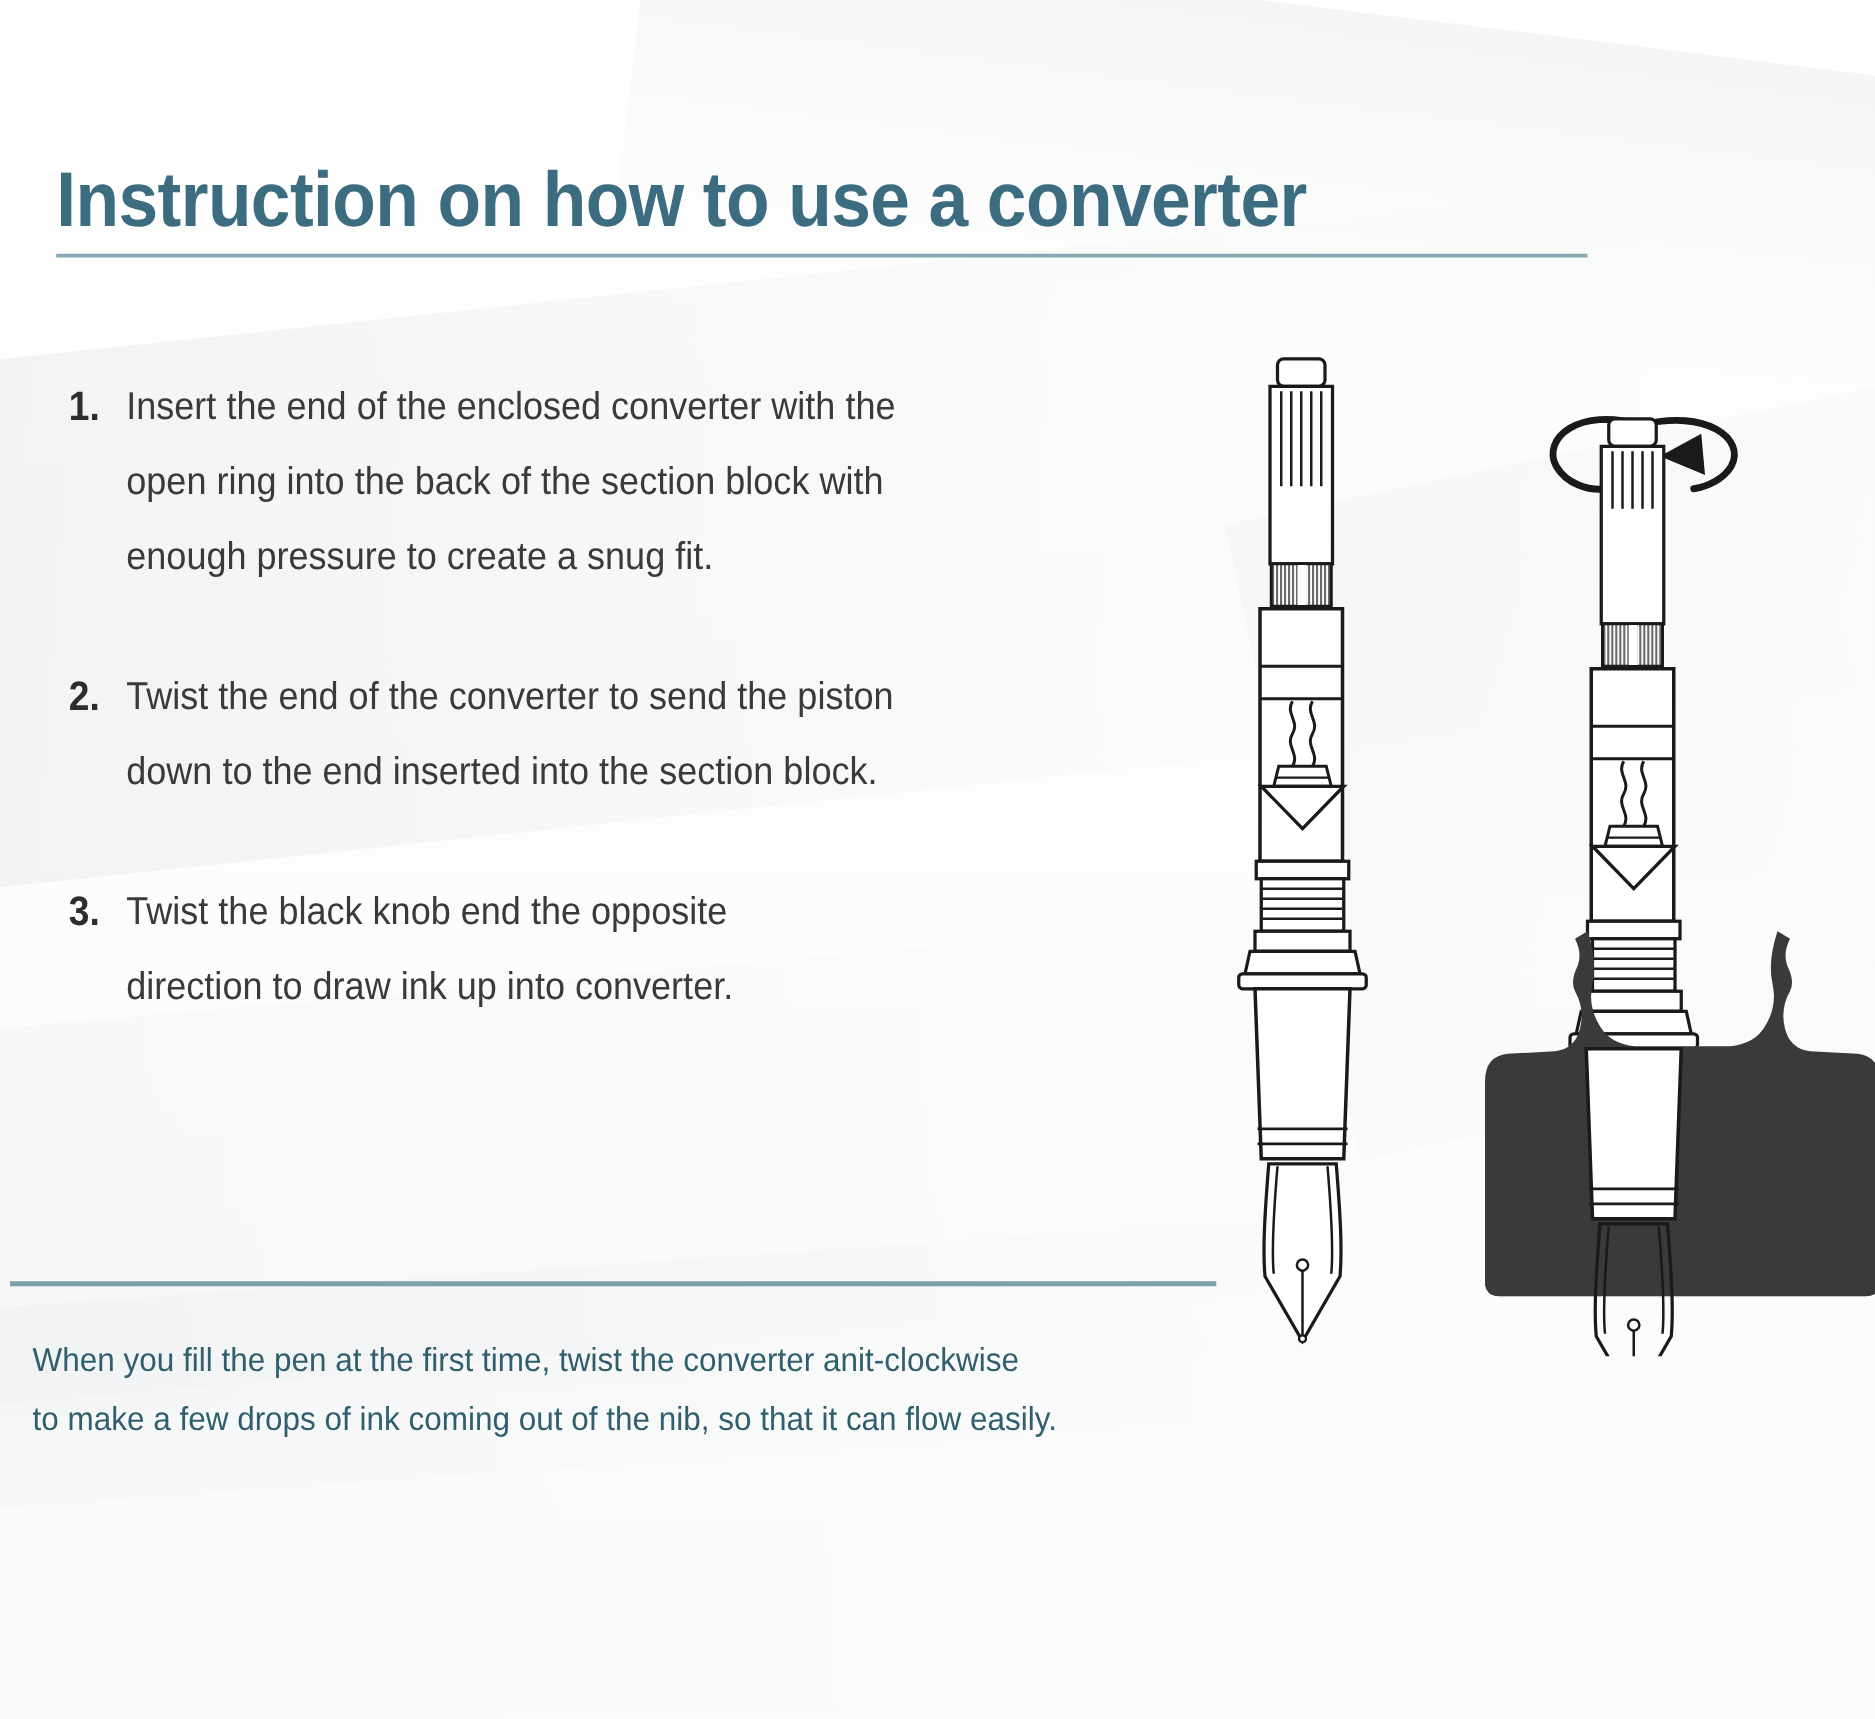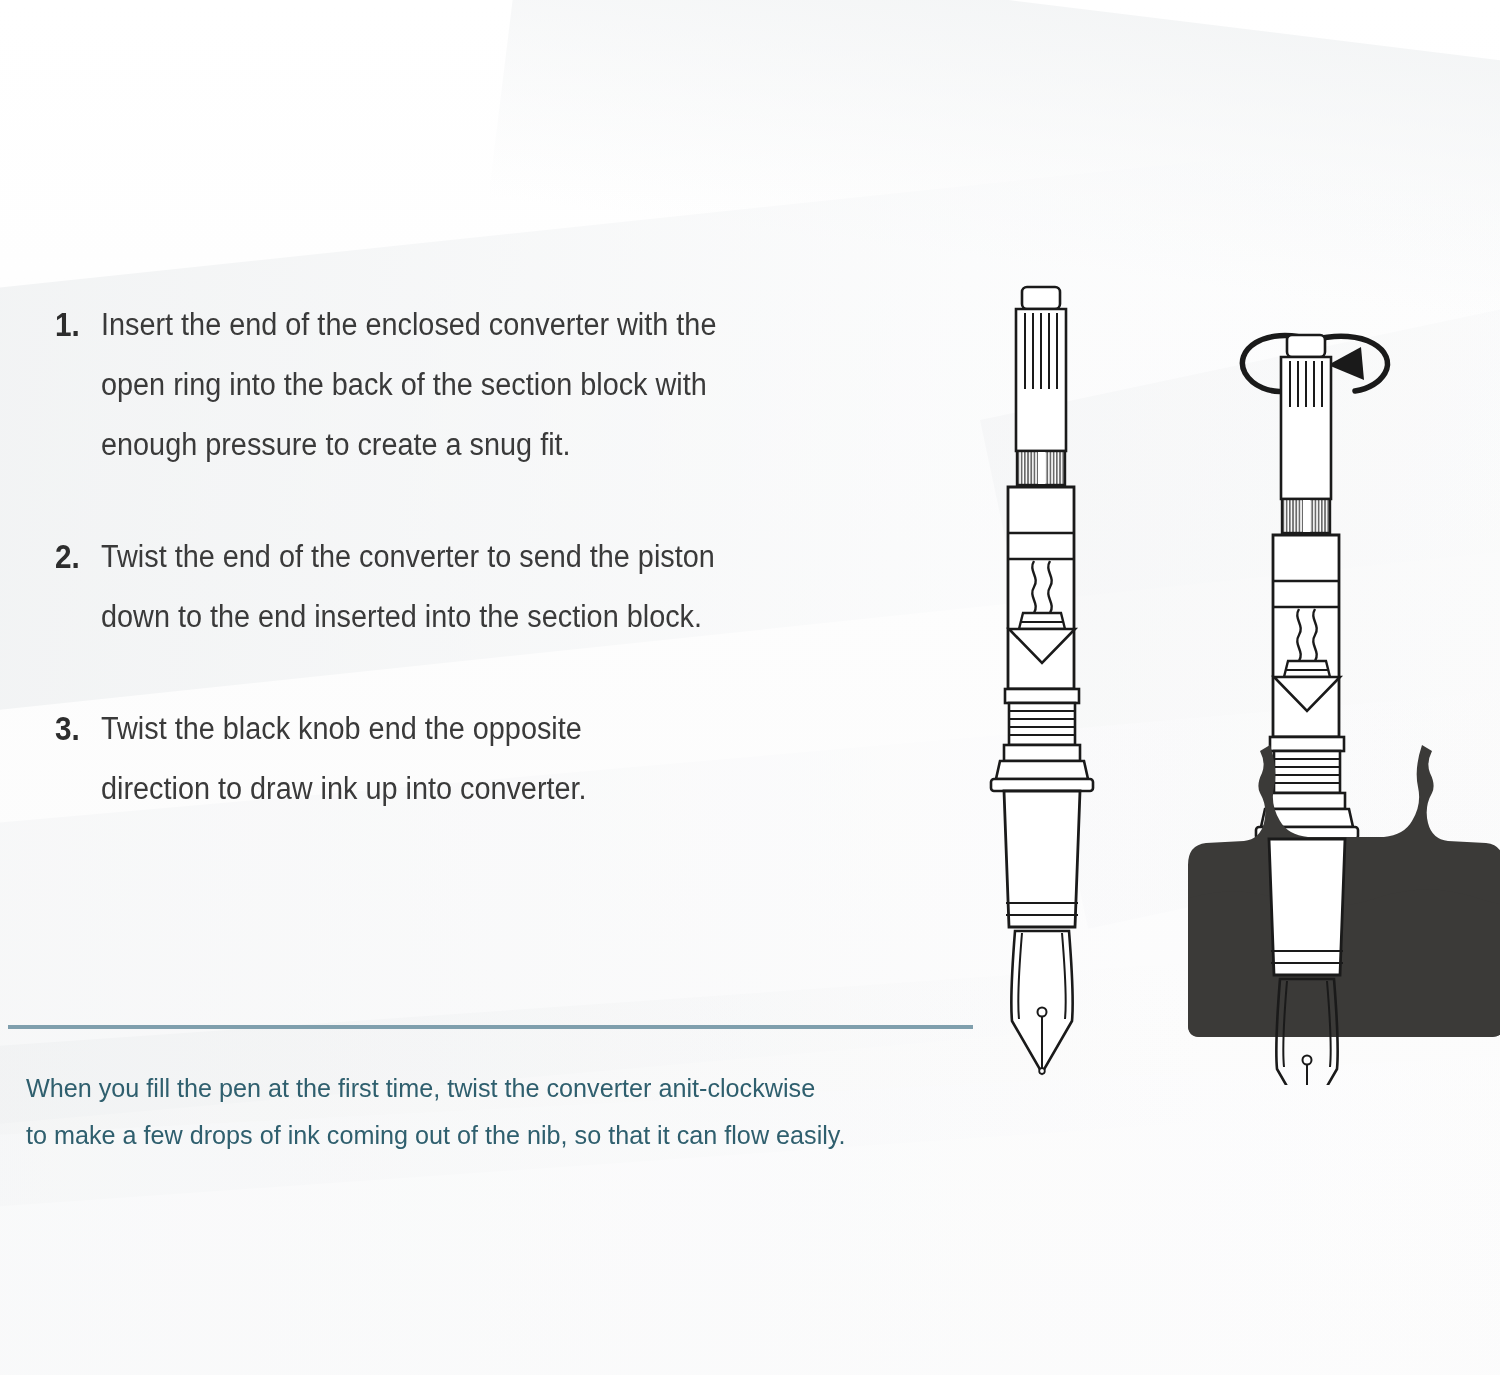--- a/index.html
+++ b/index.html
@@ -171,20 +171,24 @@
   <div class="bg-layer">
     <div class="bg-base"></div>
     <div class="facet facet-c"></div>
     <div class="facet facet-a"></div>
     <div class="facet facet-e"></div>
     <div class="facet facet-b"></div>
     <div class="facet facet-f"></div>
     <div class="facet facet-d"></div>
   </div>
 
+  <div id="title-block">
+    <h1 id="page-title">Instruction on how to use a converter</h1>
+    <div id="title-rule"></div>
+  </div>
 
   <div id="steps">
 
     <div class="step">
       <div class="step-number">1.</div>
       <div class="step-text">
         <span class="note-line" style="display:block;white-space:nowrap">Insert the end of the enclosed converter with the</span>
         <span class="note-line" style="display:block;white-space:nowrap">open ring into the back of the section block with</span>
         <span class="note-line" style="display:block;white-space:nowrap">enough pressure to create a snug fit.</span>
       </div>

